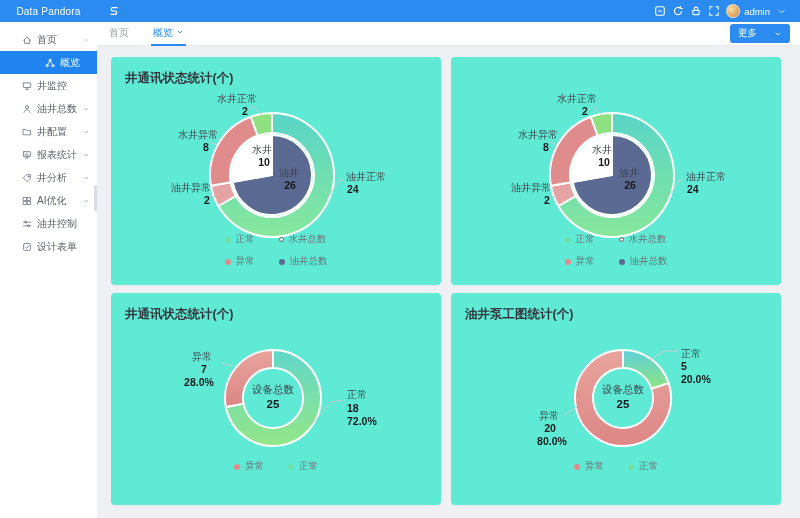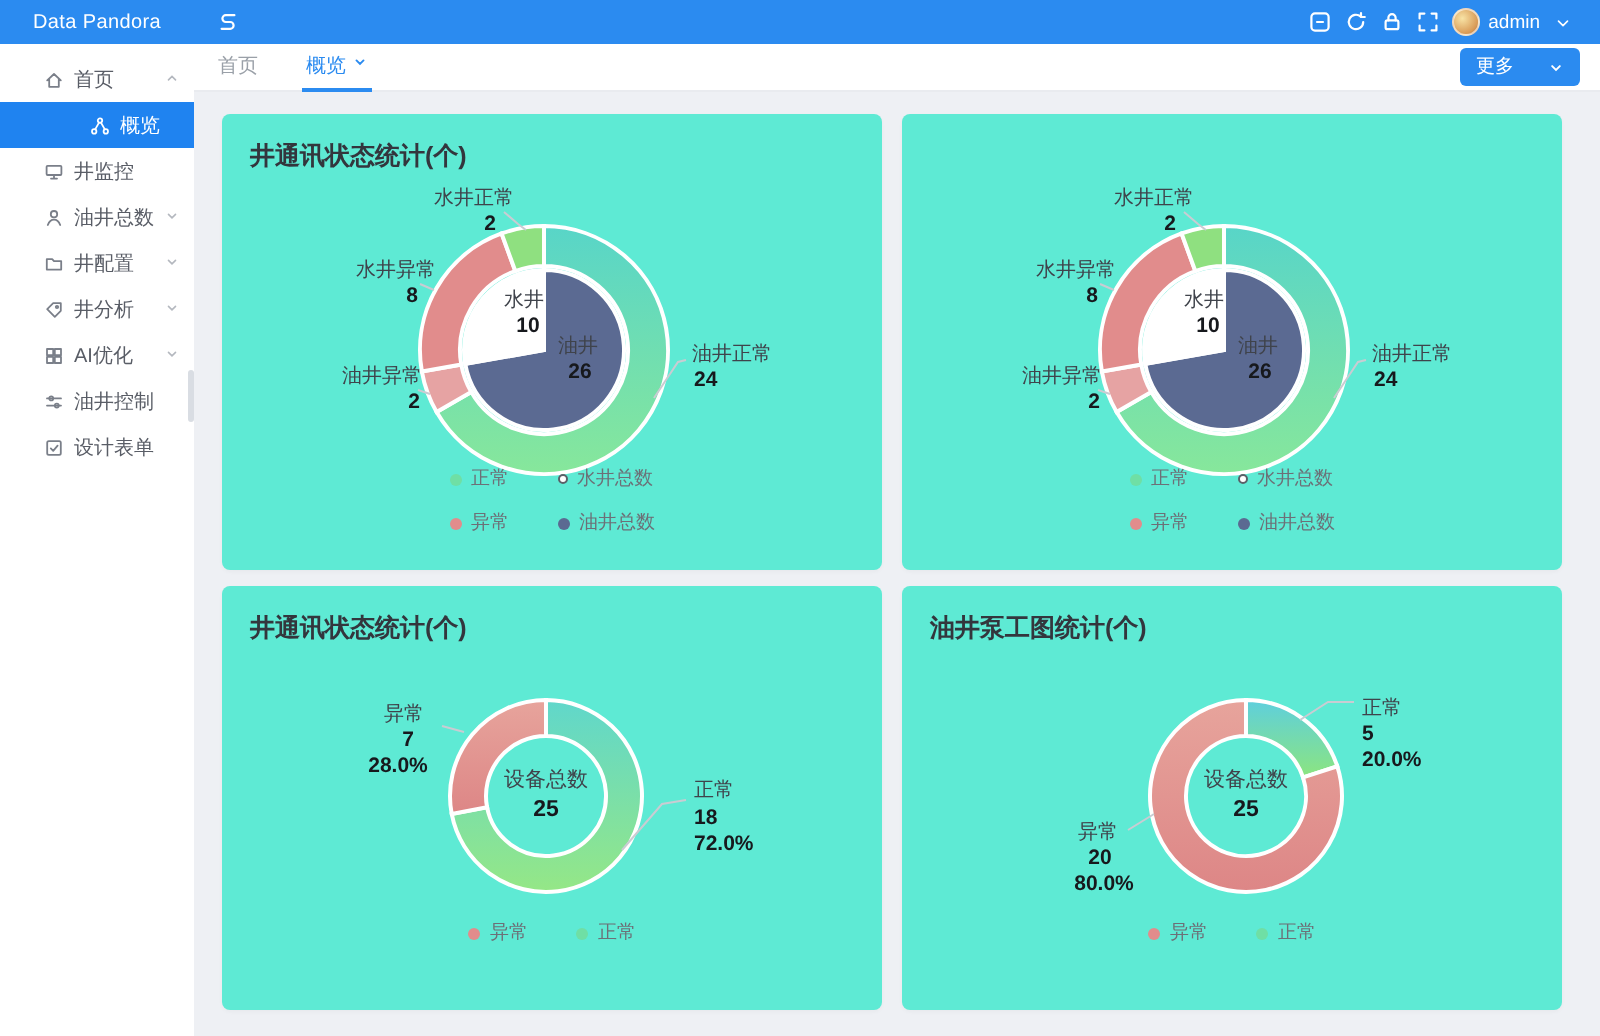--- a/index.html
+++ b/index.html
@@ -157,20 +157,32 @@
             <path d="M2.8 4 5 6.2 7.2 4"></path>
           </svg></span>
       </div>
       <div class="srow">
         <span class="sic">
           <svg viewBox="0 0 10 10">
             <path d="M1.4 2.6h2.7l.9 1h3.6v4.2H1.4z"></path>
           </svg>
         </span>
         <span>井配置</span>
+        <span class="chv"><svg viewBox="0 0 10 10">
+            <path d="M2.8 4 5 6.2 7.2 4"></path>
+          </svg></span>
+      </div>
+      <div class="srow">
+        <span class="sic">
+          <svg viewBox="0 0 10 10">
+            <rect x="1.4" y="1.7" width="7.2" height="5" rx="0.5"></rect>
+            <path d="M3.2 5.5V4.2M5 5.5V3.2M6.8 5.5V4.6M5 6.7v1M3.6 8h2.8"></path>
+          </svg>
+        </span>
+        <span>报表统计</span>
         <span class="chv"><svg viewBox="0 0 10 10">
             <path d="M2.8 4 5 6.2 7.2 4"></path>
           </svg></span>
       </div>
       <div class="srow">
         <span class="sic">
           <svg viewBox="0 0 10 10">
             <path d="M1.6 4.6 4.6 1.6h3.8v3.8L5.4 8.4z"></path>
             <circle cx="6.5" cy="3.5" r="0.6"></circle>
           </svg>

